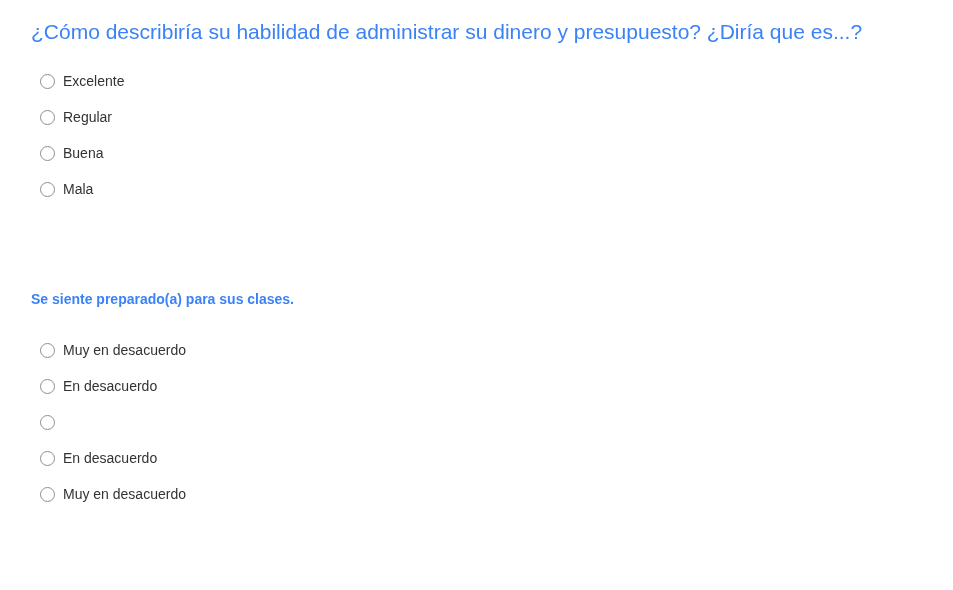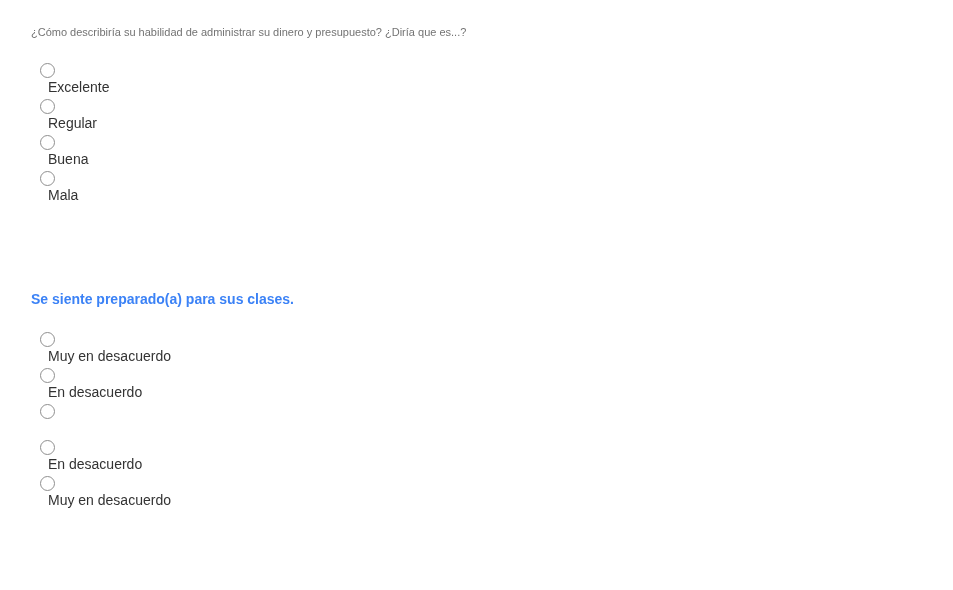--- a/index.html
+++ b/index.html
@@ -8,42 +8,41 @@
     height: 590px;
     background: #ffffff;
     font-family: "Liberation Sans", sans-serif;
     overflow: hidden;
   }
   .survey {
     padding: 22px 20px 0 31px;
   }
   .question-block { display: block; }
   .question-title {
-    font-size: 11px;
+    font-size: 21px;
     line-height: 20px;
-    color: #737373;
+    color: #3b82f6;
     font-weight: 400;
   }
   .question-subtitle {
     font-size: 14px;
     line-height: 20px;
     color: #3b82f6;
     font-weight: 700;
     margin-top: 25px;
   }
   .options {
     margin-top: 21px;
     padding-left: 9px;
   }
   .option-row {
     height: 36px;
     display: flex;
-    align-items: flex-start;
+    align-items: center;
     cursor: pointer;
-    flex-direction: column;
   }
   .radio {
     width: 15px;
     height: 15px;
     border: 1px solid #8f8f8f;
     border-radius: 50%;
     background: #ffffff;
     flex: 0 0 auto;
   }
   .option-label {

